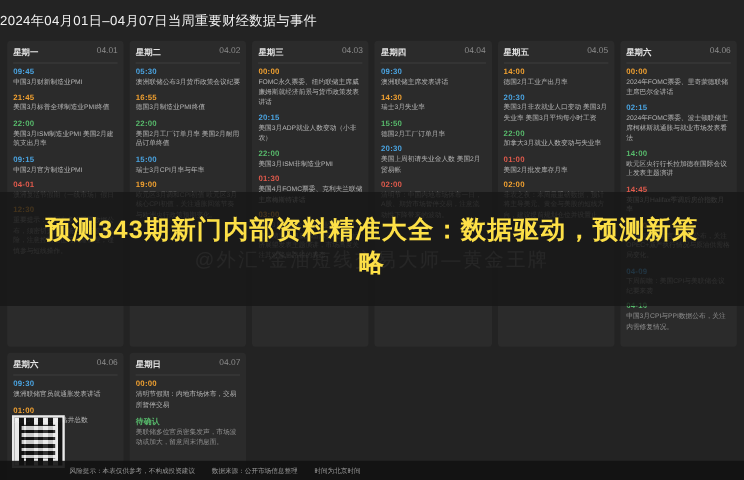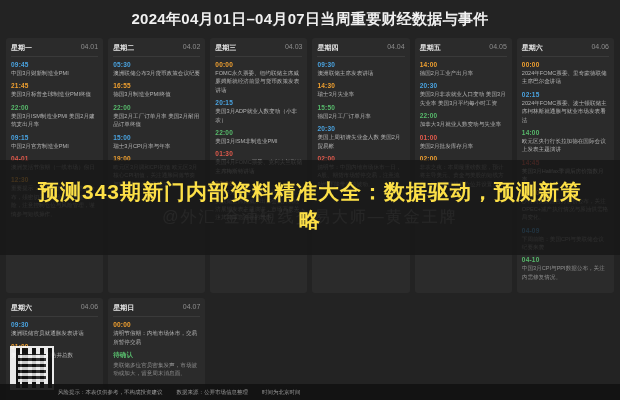--- a/index.html
+++ b/index.html
@@ -9,23 +9,22 @@
     font-family:"Liberation Sans","DejaVu Sans",sans-serif;
     color:#d8d8d8;
     position:relative;
   }
   #board{
     position:absolute;inset:0;
     background:#232323;
     padding:0;
   }
   .page-title{
-    text-align:center;
-    font-size:15px;
-    font-weight:bold;
+    font-size:11px;
+    font-weight:normal;
     color:#f0f0f0;
     padding:10px 0 9px 0;
     letter-spacing:.3px;
   }
   .grid{
     display:grid;
     grid-template-columns:repeat(6,1fr);
     gap:5px;
     padding:0 6px;
   }

